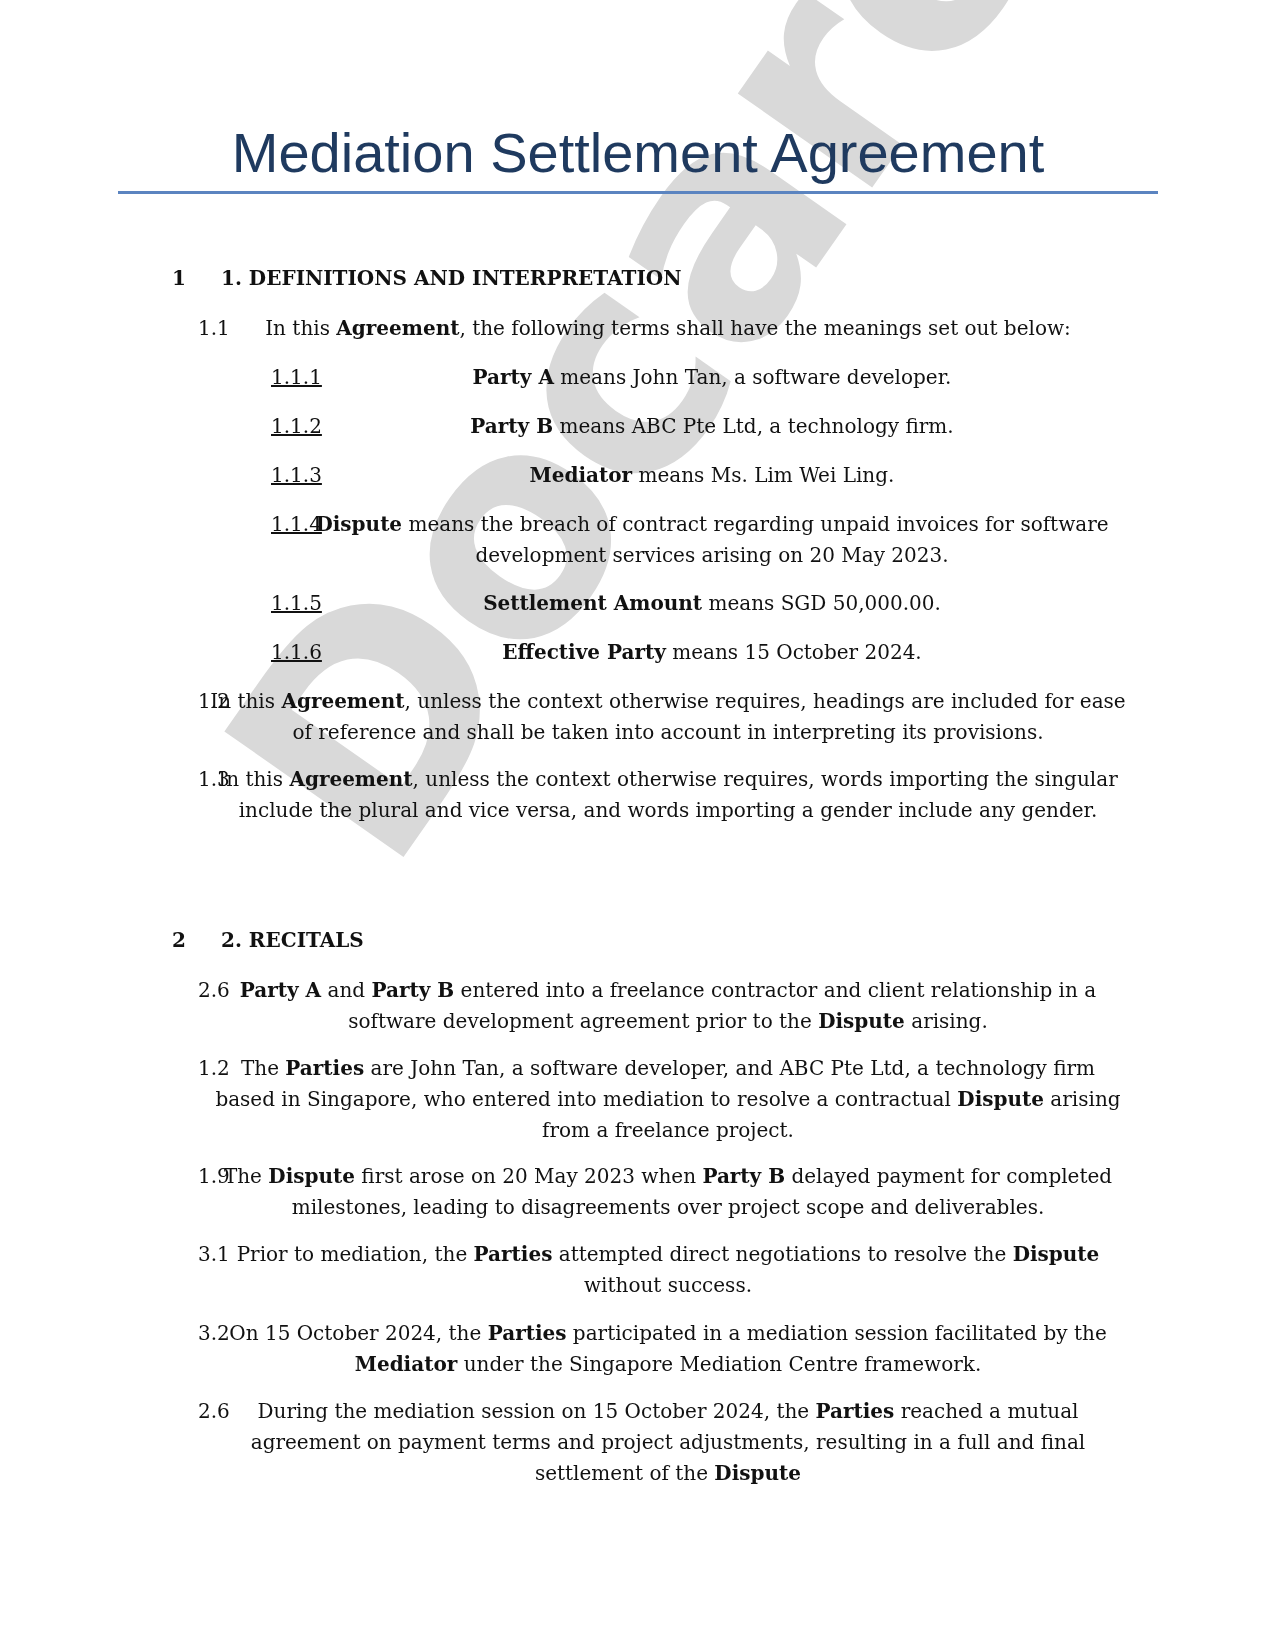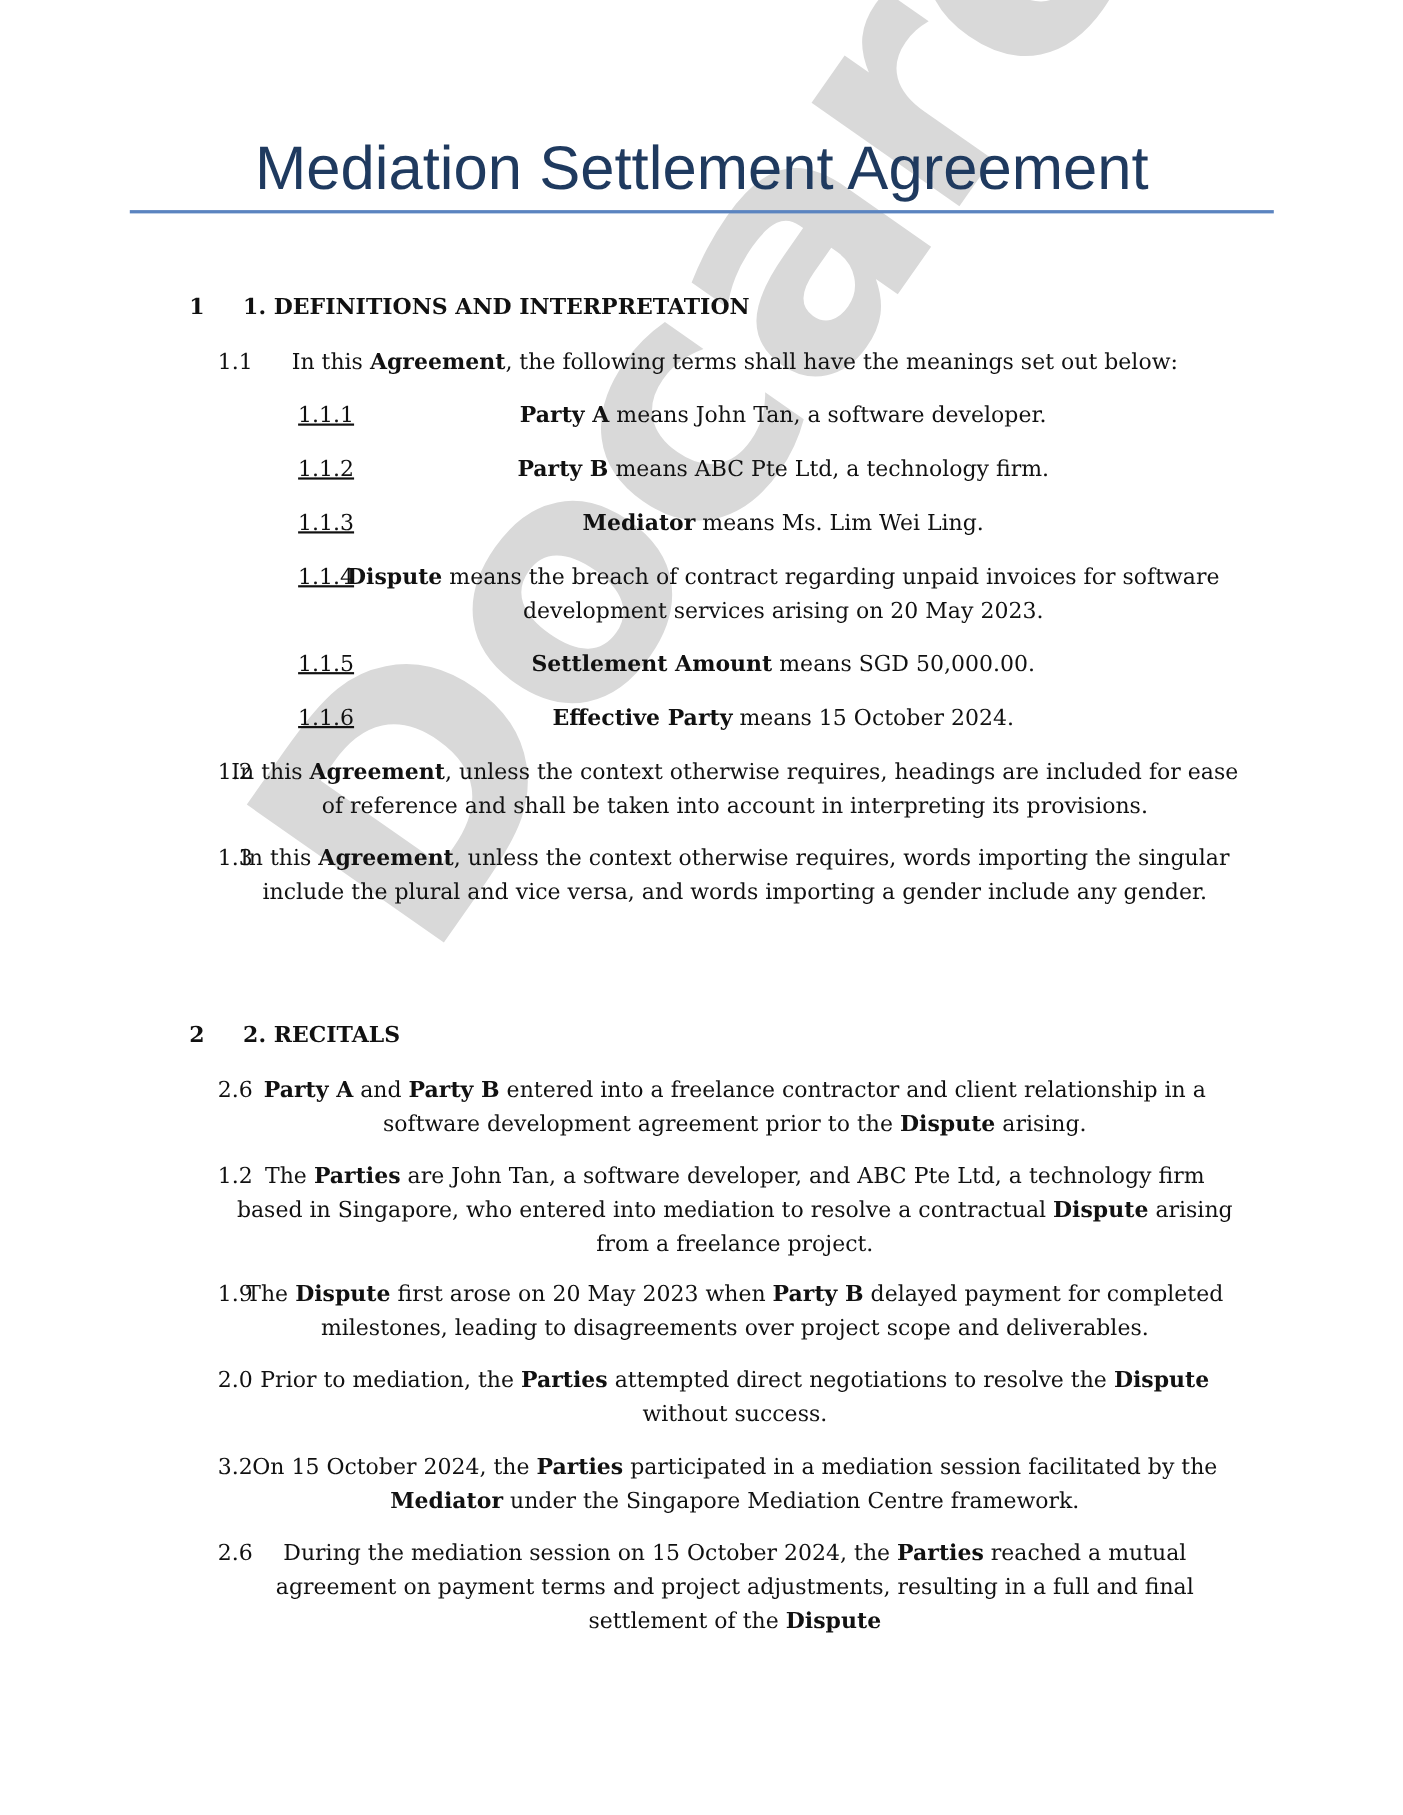--- a/index.html
+++ b/index.html
@@ -98,21 +98,21 @@
   </div>
   <div class="clause" style="top:1053px;">
     <span class="num">1.2</span>
     <span class="txt">The <b>Parties</b> are John Tan, a software developer, and ABC Pte Ltd, a technology firm based in Singapore, who entered into mediation to resolve a contractual <b>Dispute</b> arising from a freelance project.</span>
   </div>
   <div class="clause" style="top:1161px;">
     <span class="num">1.9</span>
     <span class="txt">The <b>Dispute</b> first arose on 20 May 2023 when <b>Party B</b> delayed payment for completed milestones, leading to disagreements over project scope and deliverables.</span>
   </div>
   <div class="clause" style="top:1239px;">
-    <span class="num">2.0</span>
+    <span class="num">3.1</span>
     <span class="txt">Prior to mediation, the <b>Parties</b> attempted direct negotiations to resolve the <b>Dispute</b> without success.</span>
   </div>
   <div class="clause" style="top:1318px;">
     <span class="num">3.2</span>
     <span class="txt">On 15 October 2024, the <b>Parties</b> participated in a mediation session facilitated by the <b>Mediator</b> under the Singapore Mediation Centre framework.</span>
   </div>
   <div class="clause" style="top:1396px;">
     <span class="num">2.6</span>
     <span class="txt">During the mediation session on 15 October 2024, the <b>Parties</b> reached a mutual agreement on payment terms and project adjustments, resulting in a full and final settlement of the <b>Dispute</b></span>
   </div>

